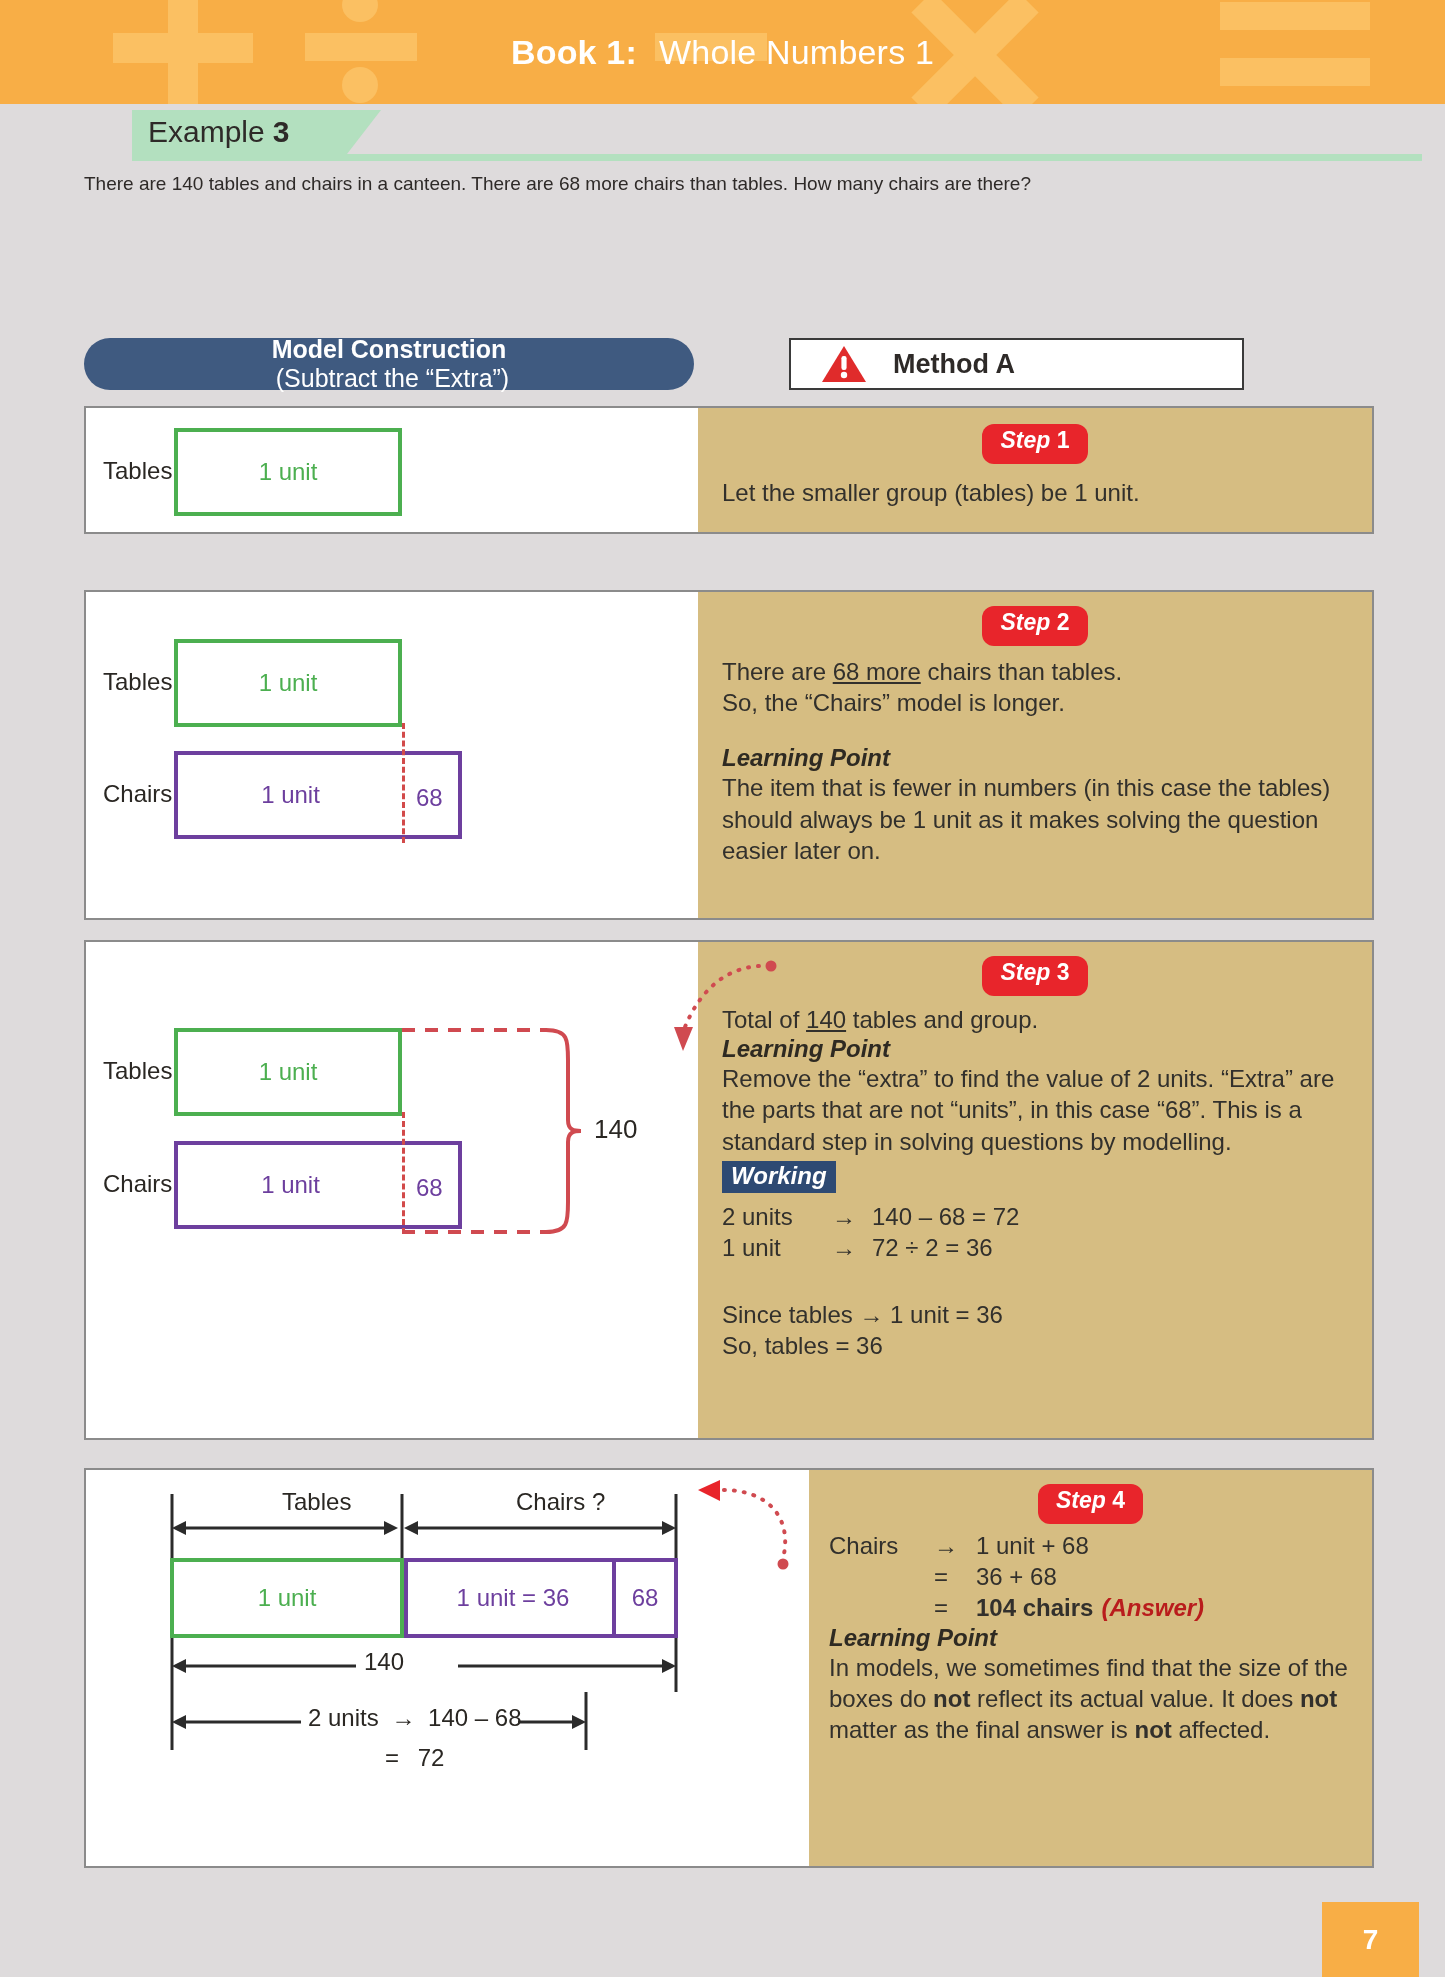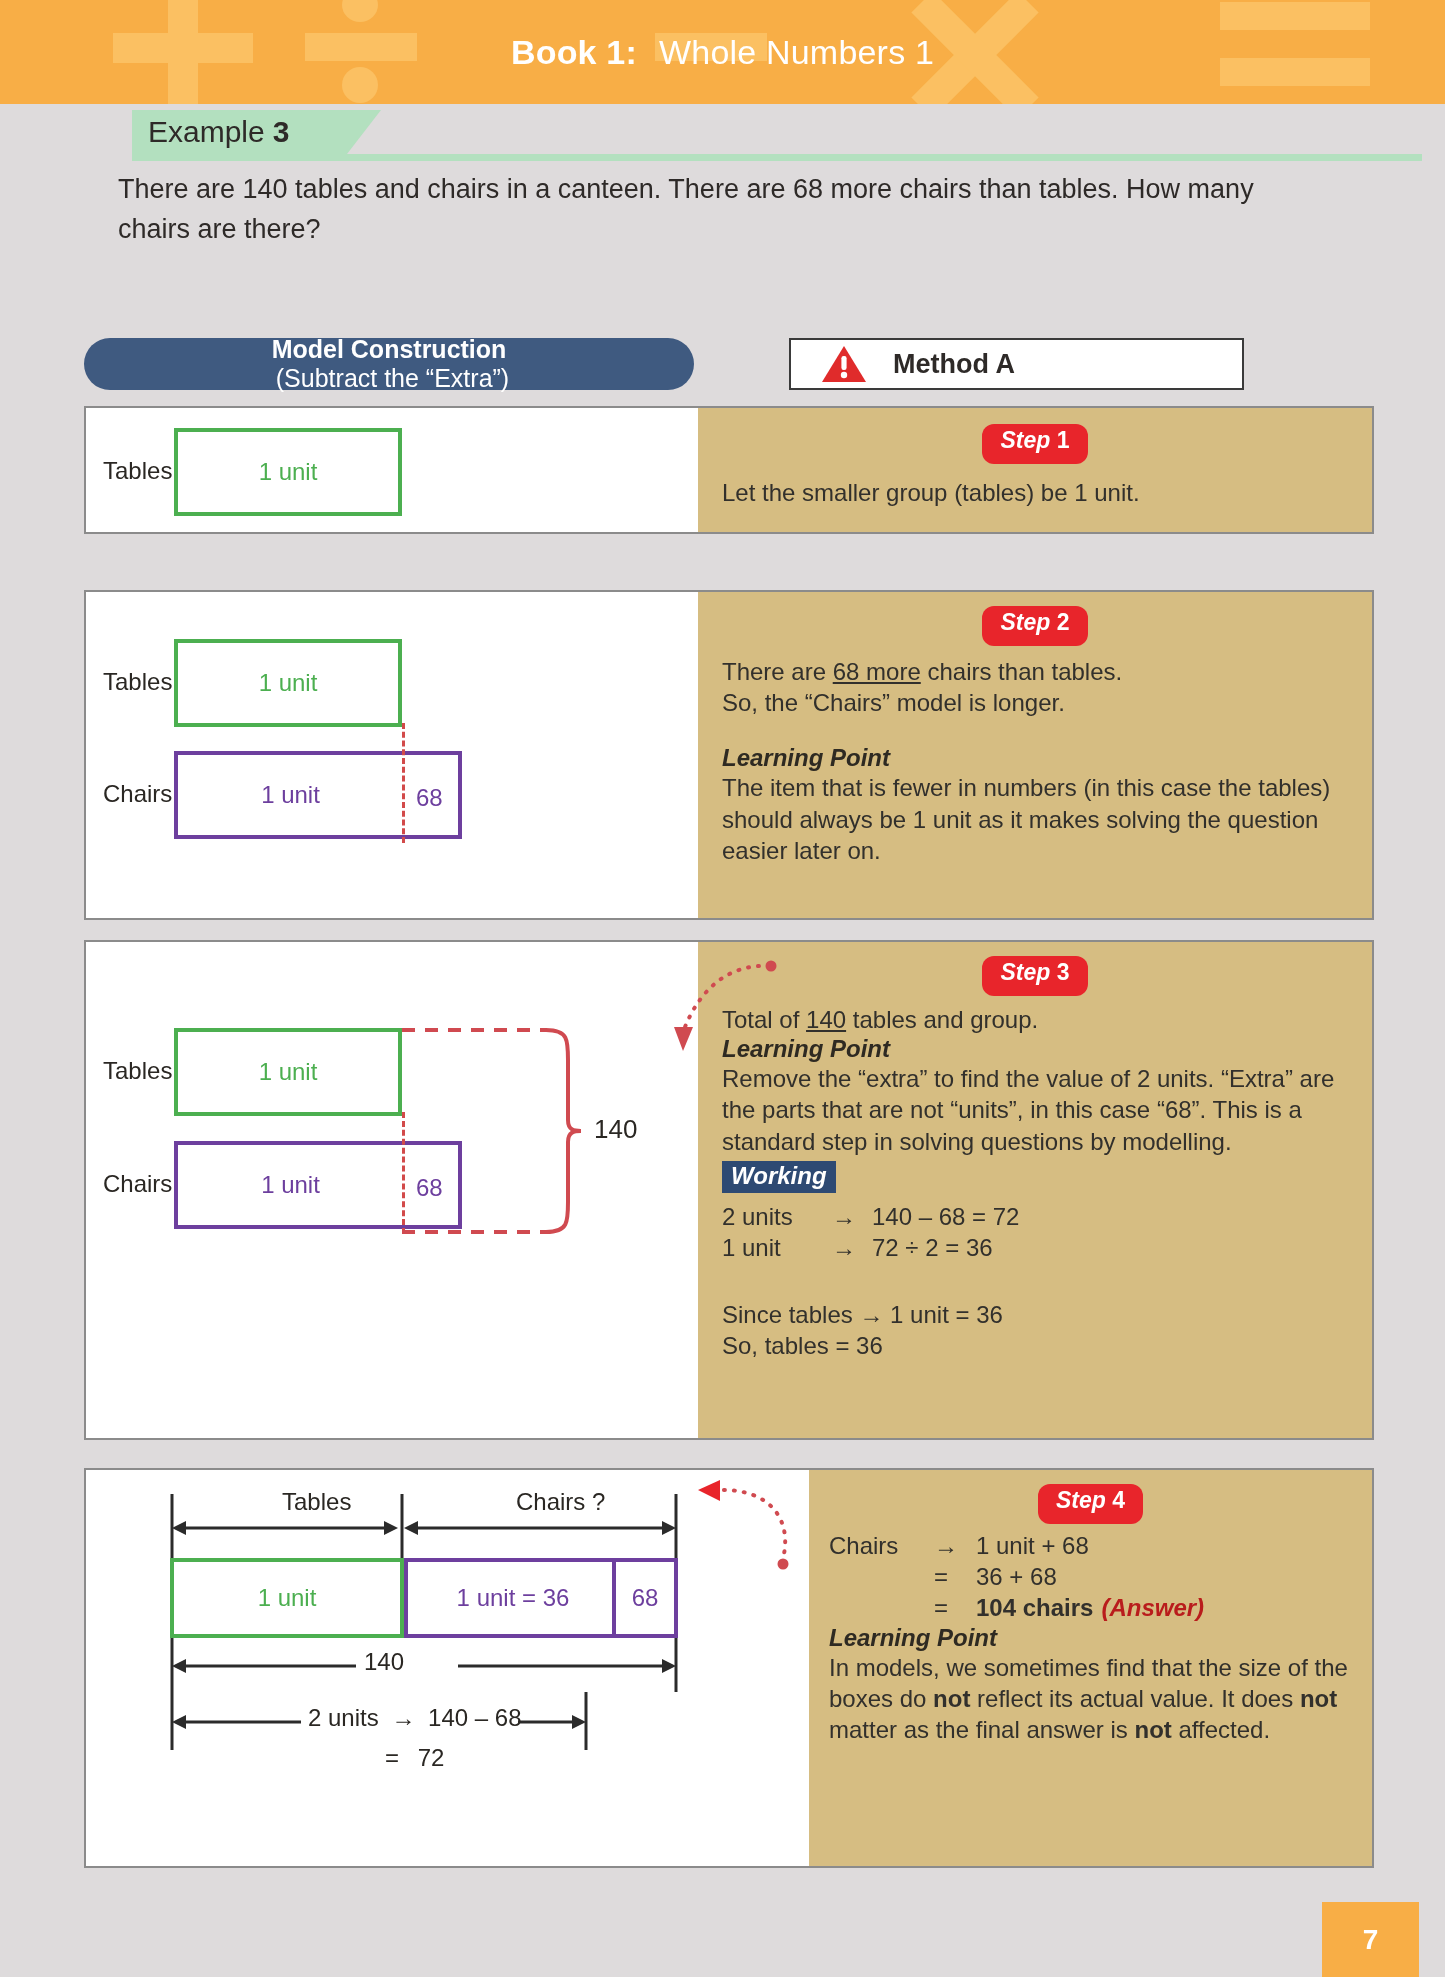--- a/index.html
+++ b/index.html
@@ -53,21 +53,21 @@
     content:"";position:absolute;right:-34px;top:0;
     border-top:44px solid #b3e0bf;border-right:34px solid transparent;
   }
   .example-rule{
     position:absolute;left:0;top:44px;width:1290px;height:7px;background:#b3e0bf;
   }
 
   
   .question{
     position:absolute;left:84px;top:170px;width:1180px;
-    font-size:27px;line-height:1.48;margin-left:34px;
+    font-size:19px;line-height:1.48;
   }
 
   
   .banner-row{position:absolute;left:84px;top:338px;width:1290px;height:54px;}
   .model-pill{
     position:absolute;left:0;top:0;height:52px;width:610px;
     background:#3f5a80;border-radius:26px;color:#fff;
     display:flex;align-items:center;justify-content:center;
     font-size:25px;box-sizing:border-box;flex-direction:column;
   }

